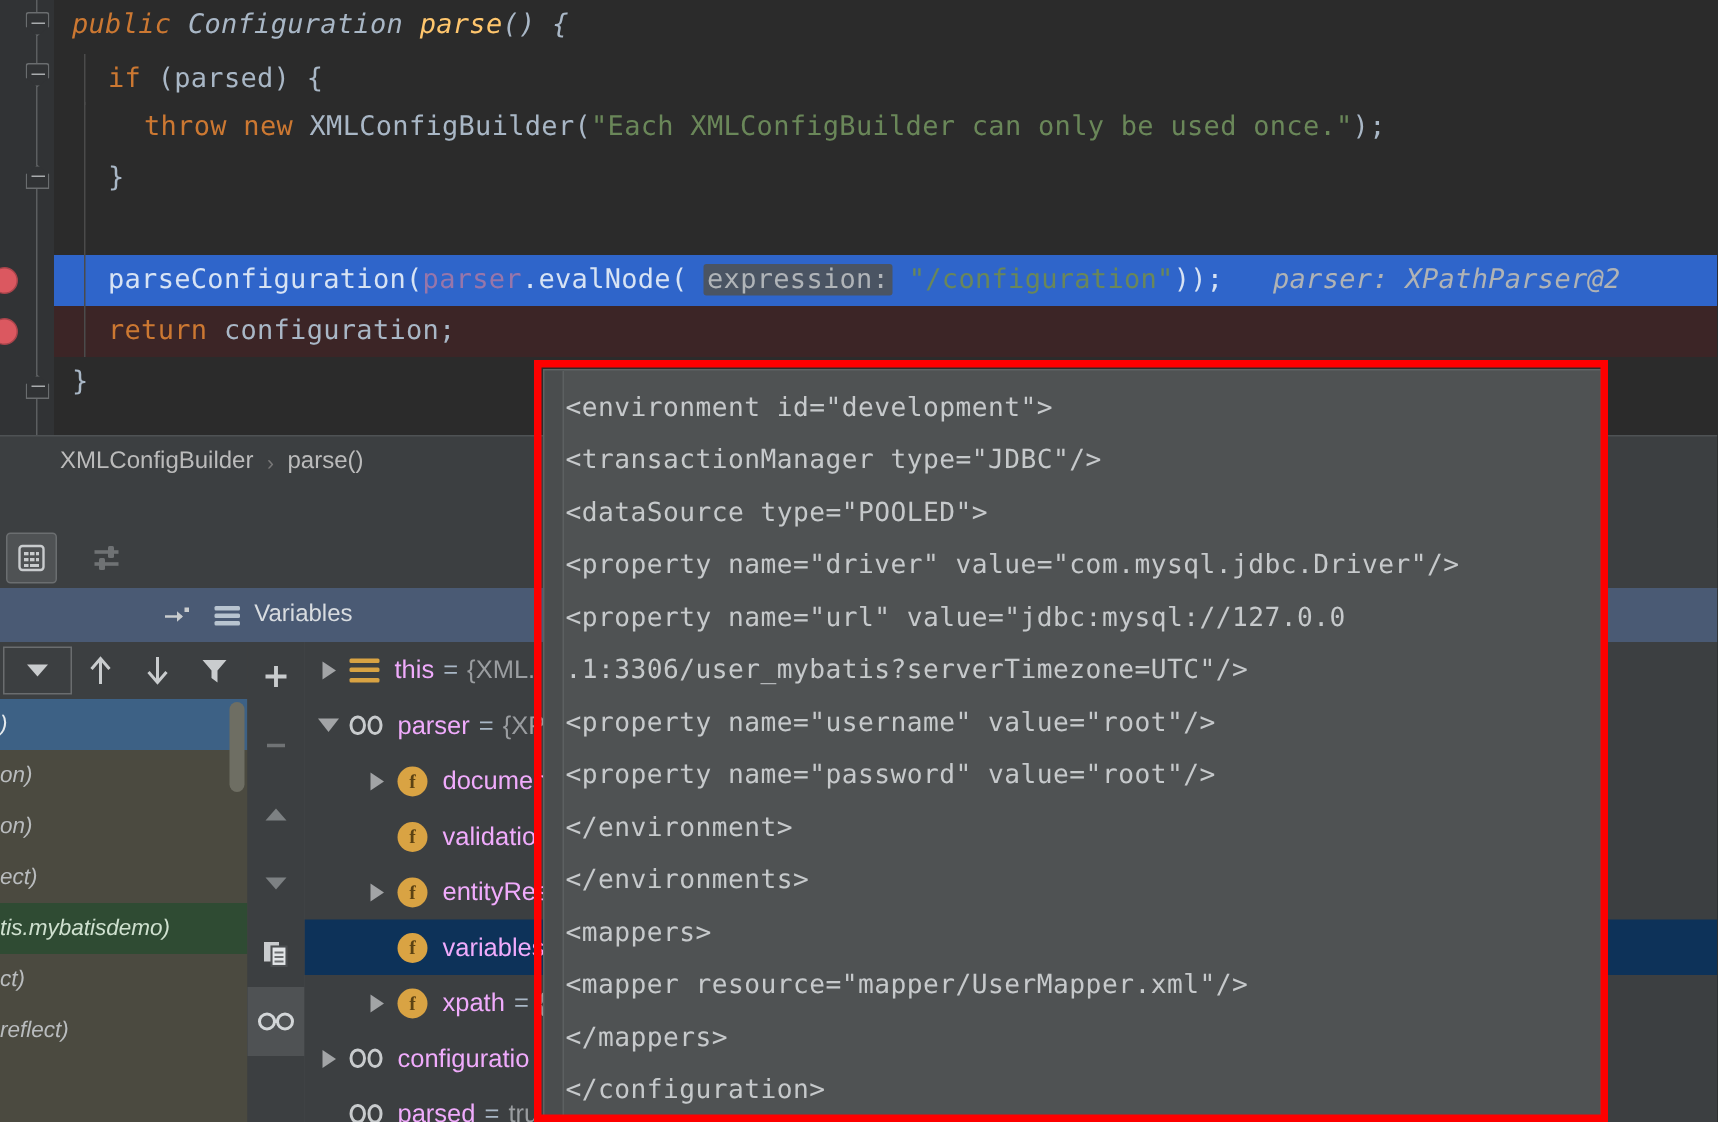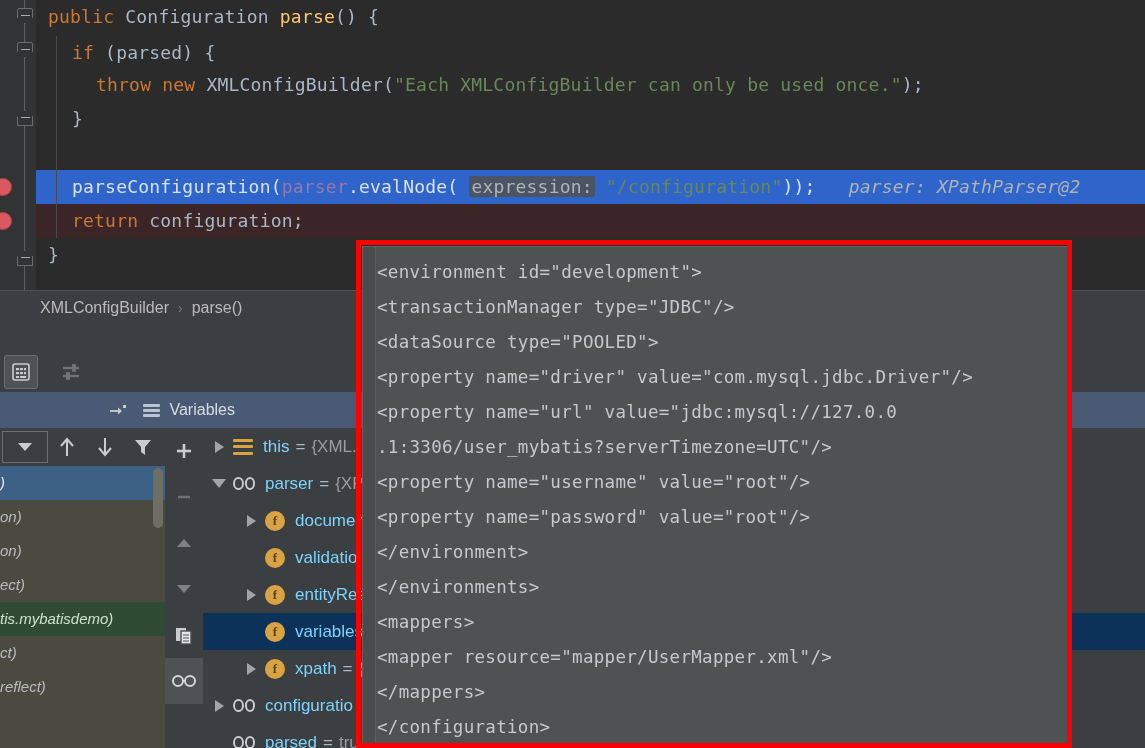--- a/index.html
+++ b/index.html
@@ -79,21 +79,21 @@
 
   .vartree{position:absolute;left:203px;top:104px;right:0;bottom:0;background:#3c3f41;overflow:hidden;}
   .vrow{height:37px;display:flex;align-items:center;white-space:nowrap;
         font-family:"Liberation Sans",sans-serif;font-size:17px;}
   .vrow.sel{background:#0d3259;}
   .vtw{width:20px;display:flex;align-items:center;justify-content:center;flex:0 0 auto;}
   .tri{width:0;height:0;border-left:9px solid #a2a4a6;border-top:6px solid transparent;
        border-bottom:6px solid transparent;}
   .tri.open{border-left:7px solid transparent;border-right:7px solid transparent;
             border-top:9px solid #a2a4a6;border-bottom:none;}
-  .vname{color:#7dd3fc;margin-left:2px;}
+  .vname{color:#f0abfc;margin-left:2px;}
   .veq{color:#a9b7c6;margin:0 6px;}
   .vval{color:#9a9da0;}
   .ico-field{width:20px;height:20px;border-radius:50%;background:#d9a343;
              display:flex;align-items:center;justify-content:center;color:#5b4213;
              font-size:13px;font-weight:bold;font-family:"Liberation Serif",serif;flex:0 0 auto;}
   .ico-obj{width:22px;height:14px;flex:0 0 auto;display:flex;align-items:center;justify-content:center;}
   .ico-obj b{display:inline-block;width:9px;height:9px;border:2px solid #c8cbcd;border-radius:50%;}
   .ico-obj b+b{margin-left:1px;}
   .ico-this{width:20px;height:16px;flex:0 0 auto;display:flex;flex-direction:column;
             justify-content:space-between;}
@@ -135,21 +135,21 @@
       <div class="foldmark bot" style="top:110px">
           <i></i>
         </div>
       <div class="foldmark bot" style="top:250px">
           <i></i>
         </div>
       <div class="bpt" style="top:178px"></div>
       <div class="bpt" style="top:212px"></div>
     </div>
     <div class="codearea" id="codearea">
-        <div class="cl" style="top: 0px;"><span style="padding-left: 12px;"><span class="kw">public </span><span class="cls">Configuration </span><span class="mth">parse</span><span class="pln">() {</span></span></div>
+        <div class="cl" style="top: 0px;"><span style="padding-left: 12px; font-style: italic;"><span class="kw">public </span><span class="cls">Configuration </span><span class="mth">parse</span><span class="pln">() {</span></span></div>
         <div class="cl" style="top: 36px;"><div class="indentbar"></div><span style="padding-left: 36px;"><span class="kw">if</span><span class="pln"> (parsed) {</span></span></div>
         <div class="cl" style="top: 68px;"><div class="indentbar"></div><span style="padding-left: 60px;"><span class="kw">throw new </span><span class="cls">XMLConfigBuilder</span><span class="pln">(</span><span class="str">"Each XMLConfigBuilder can only be used once."</span><span class="pln">);</span></span></div>
         <div class="cl" style="top: 102px;"><div class="indentbar"></div><span style="padding-left: 36px;"><span class="pln">}</span></span></div>
         <div class="cl" style="top: 136px;"><div class="indentbar"></div></div>
         <div class="cl hl-exec" style="top: 170px;"><div class="indentbar"></div><span style="padding-left: 36px;"><span class="wexec">parseConfiguration</span><span class="wexec">(</span><span class="fld">parser</span><span class="wexec">.evalNode</span><span class="wexec">( </span><span class="param">expression:</span><span class="wexec"> </span><span class="str">"/configuration"</span><span class="wexec">));</span><span class="hintw">   parser: XPathParser@2</span></span></div>
         <div class="cl hl-ret" style="top: 204px;"><div class="indentbar"></div><span style="padding-left: 36px;"><span class="kw">return </span><span class="pln">configuration;</span></span></div>
         <div class="cl" style="top: 238px;"><span style="padding-left: 12px;"><span class="pln">}</span></span></div>
       </div>
   </div>
 

